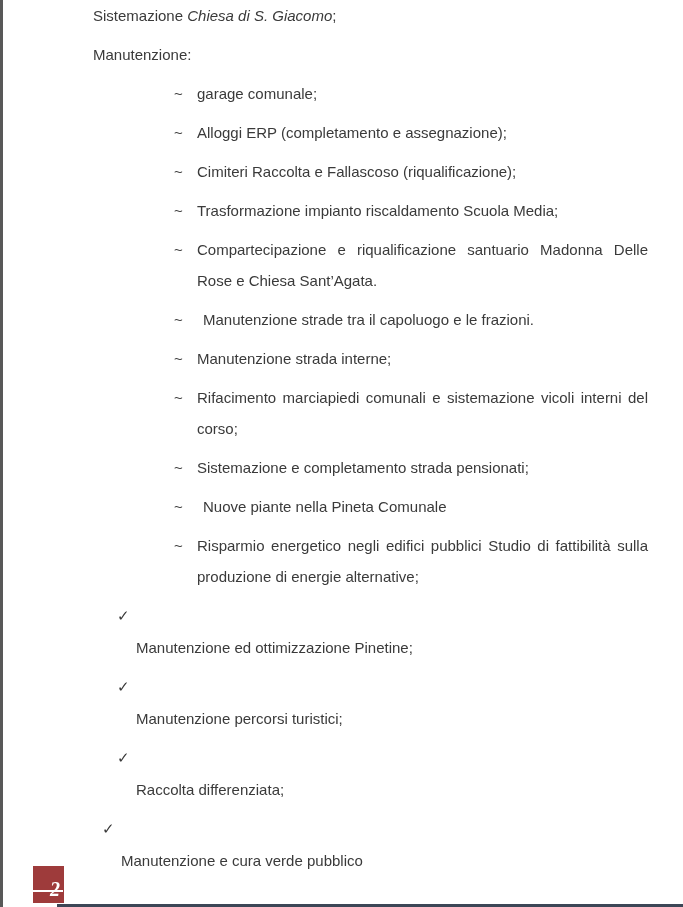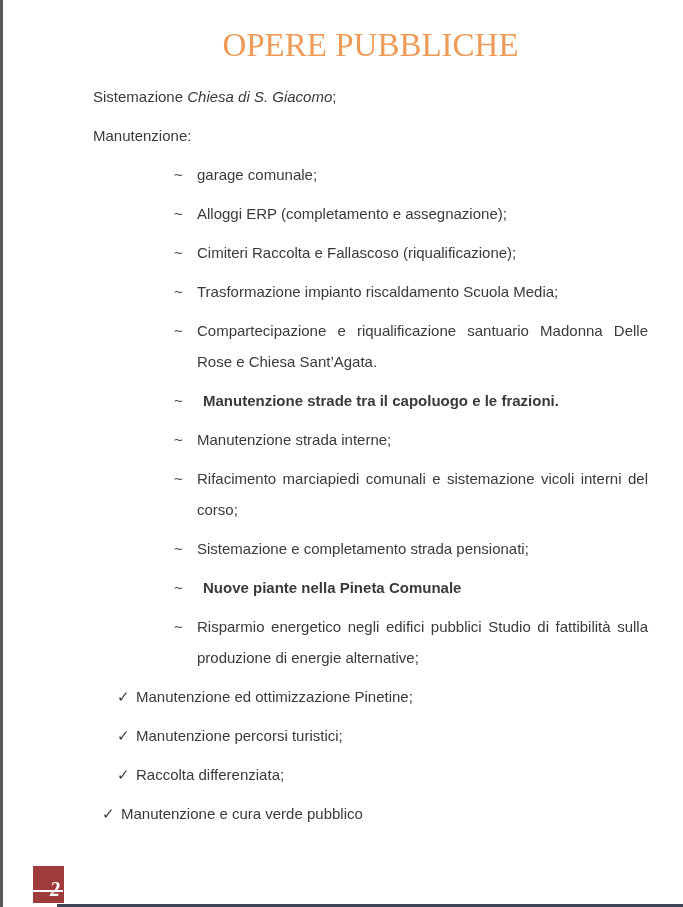--- a/index.html
+++ b/index.html
@@ -35,29 +35,29 @@
     margin:0 0 8px 0;
   }
   .it{font-style:italic;text-align:right;}
   .titem{
     display:flex;
     margin:0 0 8px 81px;
     font-size:15px;line-height:31px;
   }
   .titem .tbullet{flex:0 0 23px;color:#3a3a3a;}
   .titem .ttext{flex:1;text-align:justify;}
-  .titem .ttext.pad{padding-left:6px;font-weight:bold;}
+  .titem .ttext.pad{padding-left:6px;}
   .citem{
     display:flex;
     margin:0 0 8px 24px;
     font-size:15px;line-height:31px;
   }
   .citem.outdent{margin-left:9px;}
   .citem .cbullet{flex:0 0 19px;}
-  .citem .ctext{flex:1;}
+  .citem .ctext{flex:1;margin-top:32px;}
   .page-number{
     position:absolute;left:33px;top:866px;width:31px;height:37px;
     background:#9E3B3B;
   }
   .pn-line{
     position:absolute;left:-8px;right:1px;bottom:11px;height:2px;
     background:#ffffff;
   }
   .pn-digit{
     position:absolute;right:4px;bottom:4px;
@@ -67,21 +67,20 @@
     color:#ffffff;
   }
 </style>
 </head>
 <body>
 
 <div class="page">
   <div class="left-border"></div>
 
   <div class="content">
-    <h1 class="title">OPERE PUBBLICHE</h1>
 
 
     <p class="para"><span>Sistemazione </span><span class="it">Chiesa di S. Giacomo</span><span>;</span></p>
 
     <p class="para">Manutenzione:</p>
 
     <div class="titem">
       <span class="tbullet">~</span>
       <span class="ttext">garage comunale;</span>
     </div>

